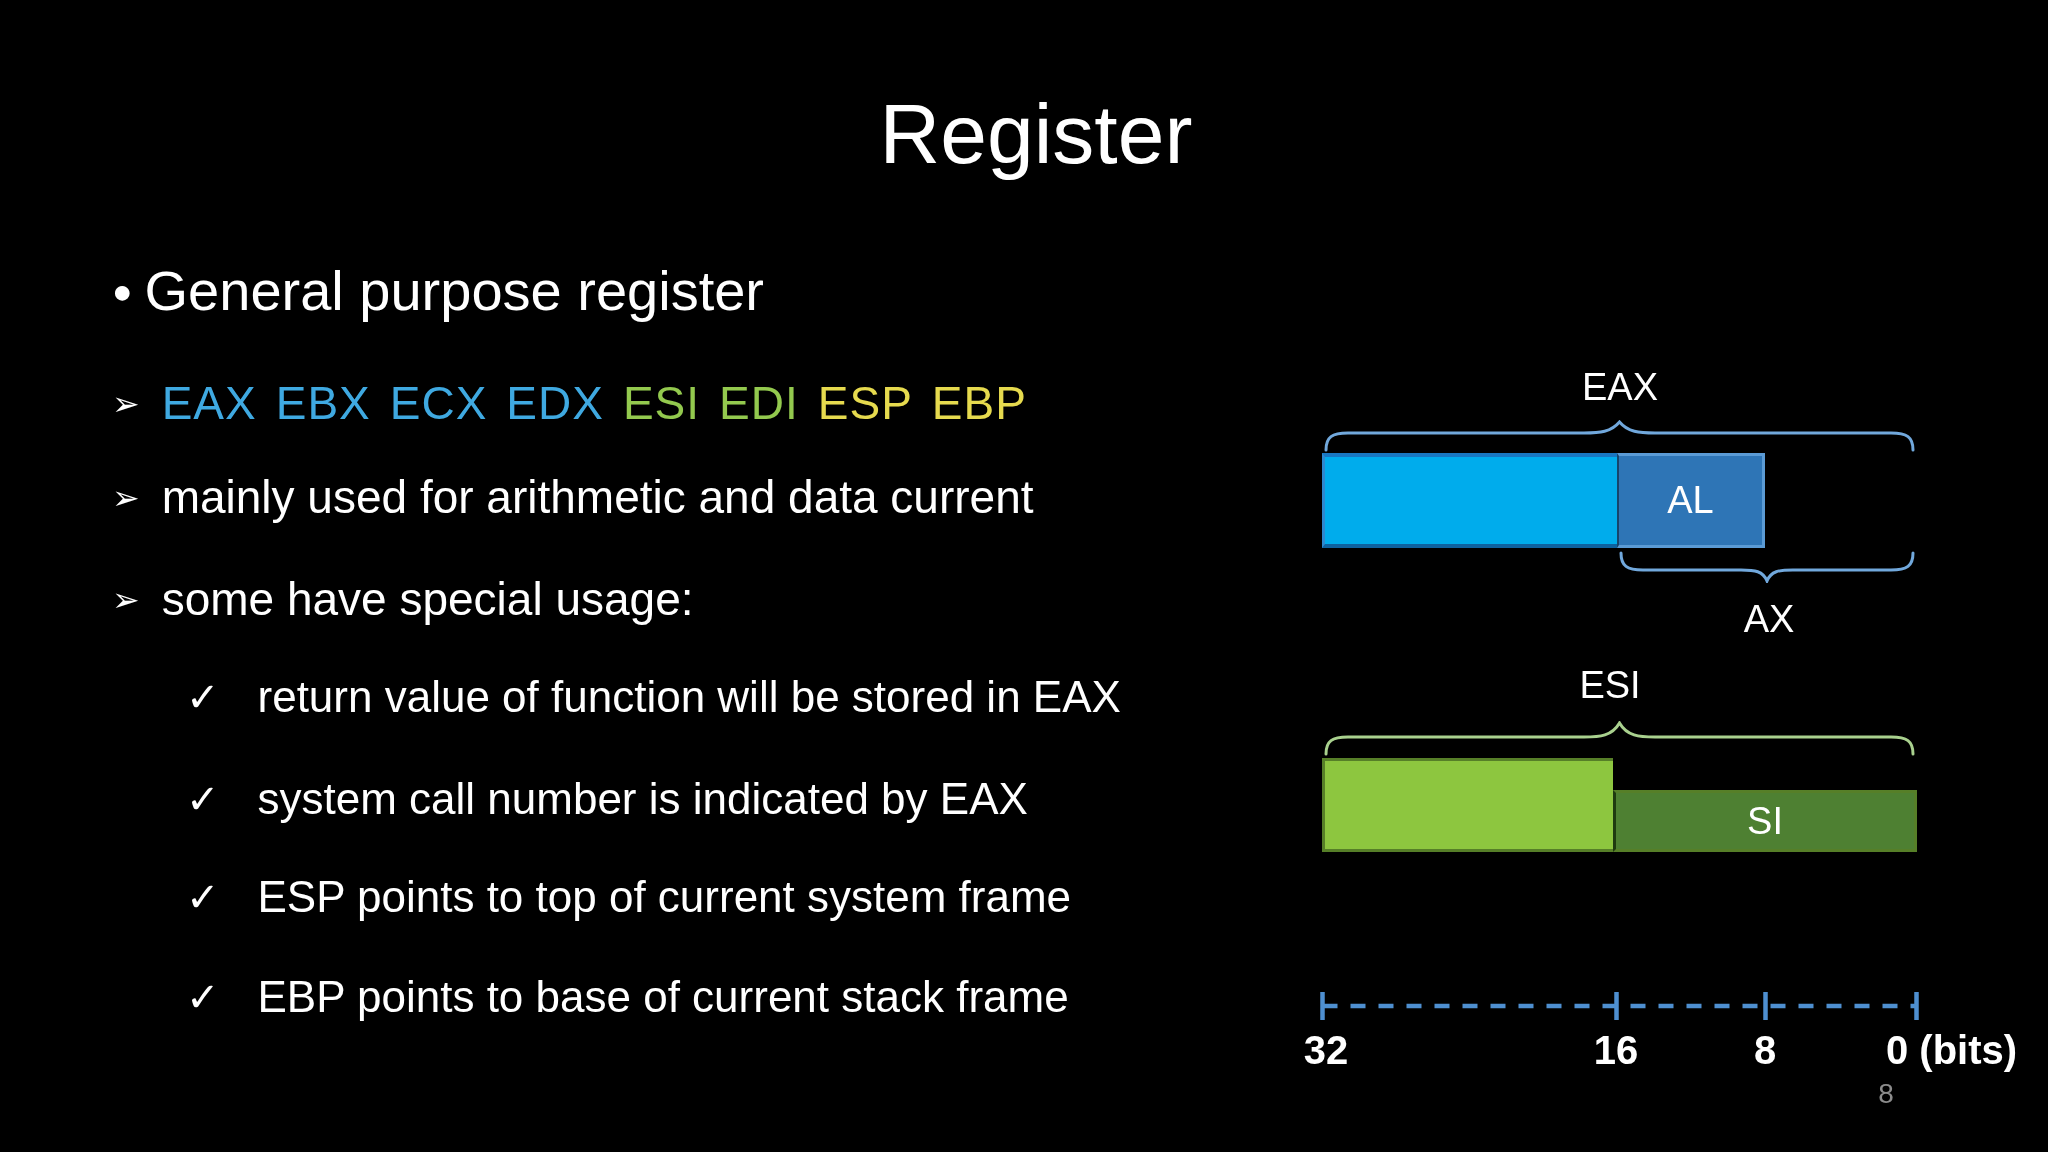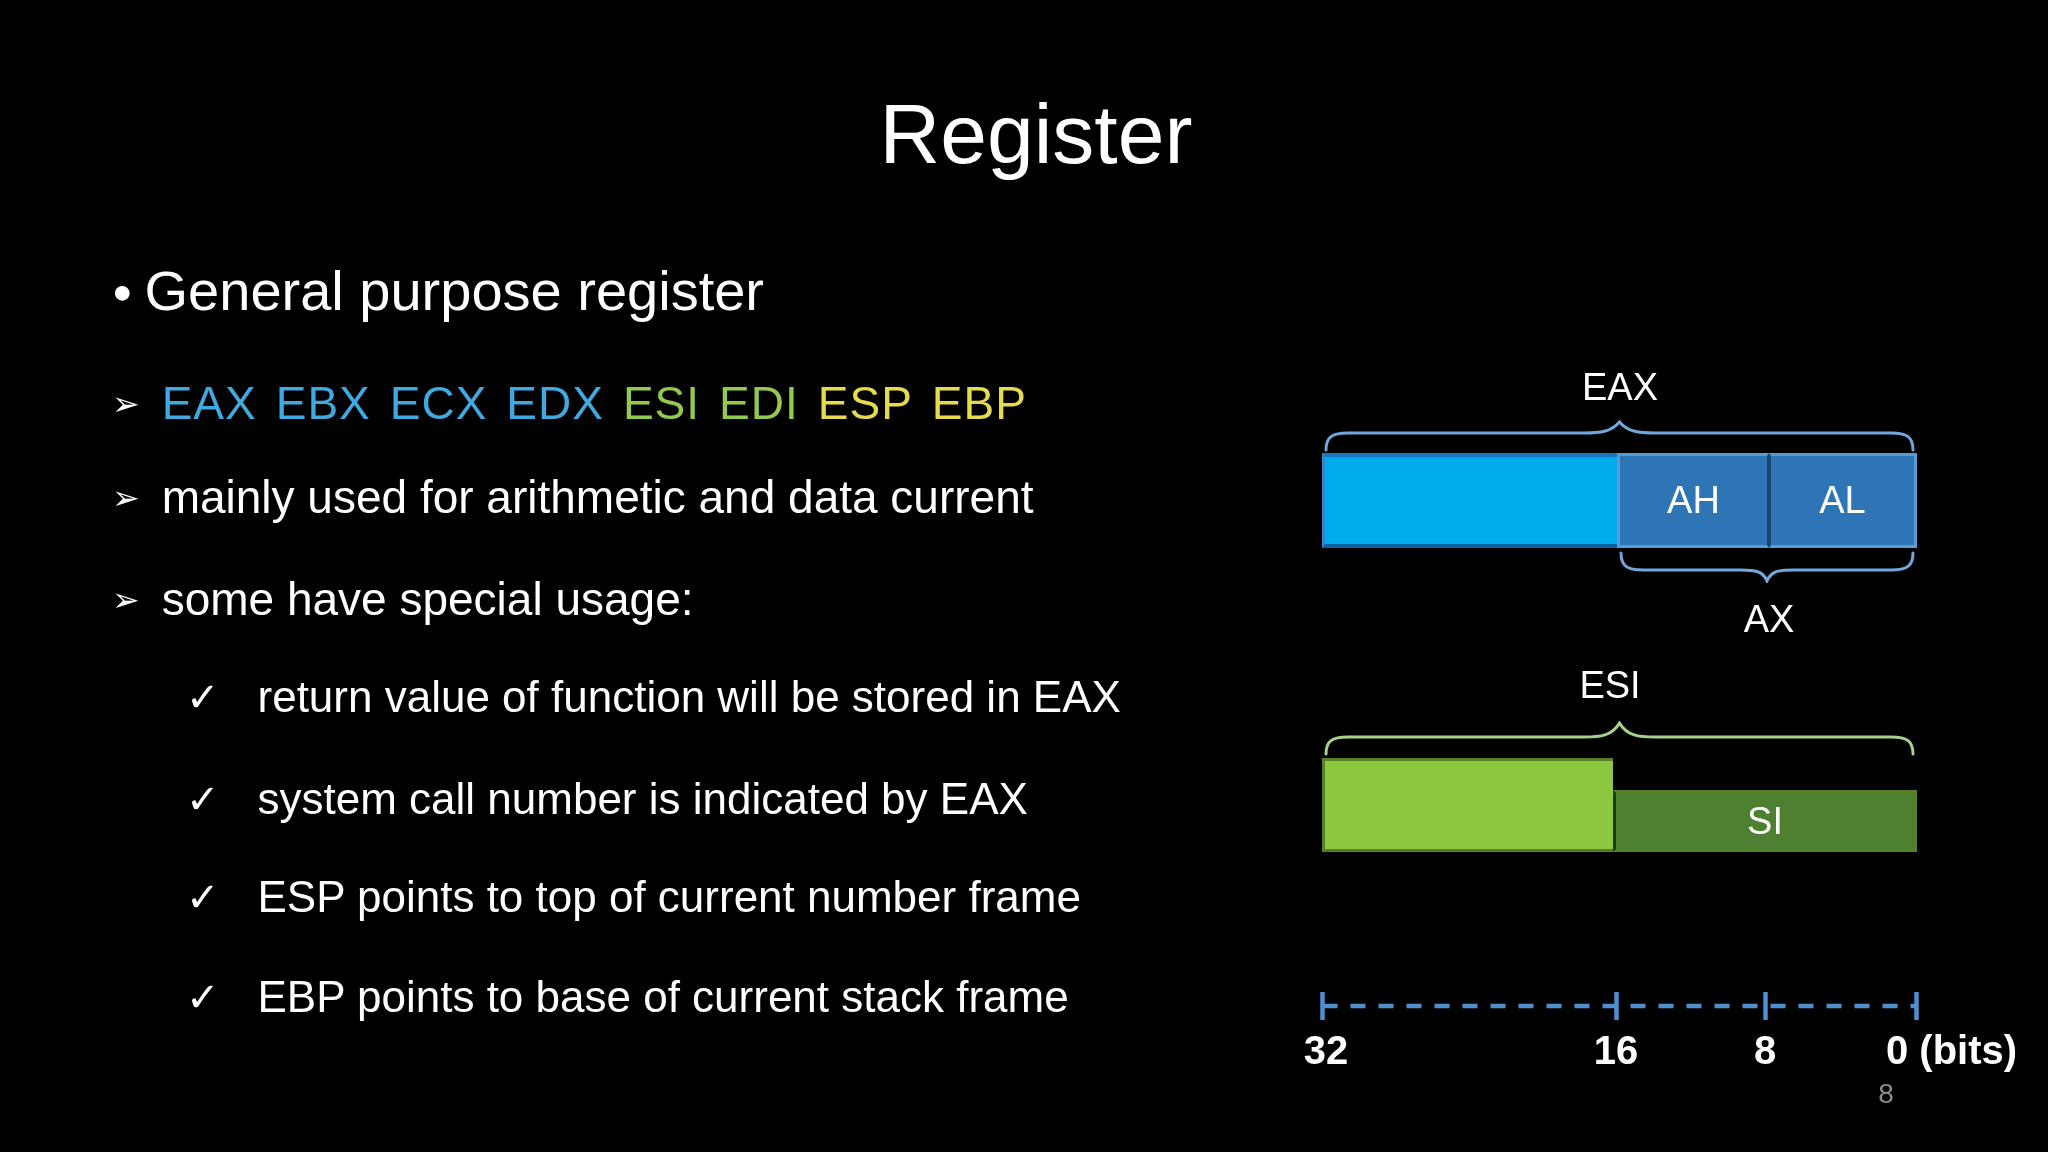--- a/index.html
+++ b/index.html
@@ -137,38 +137,35 @@
 <div class="check-row check-1">
   <span class="check">✓</span>
   <span>return value of function will be stored in EAX</span>
 </div>
 <div class="check-row check-2">
   <span class="check">✓</span>
   <span>system call number is indicated by EAX</span>
 </div>
 <div class="check-row check-3">
   <span class="check">✓</span>
-  <span>ESP points to top of current number frame</span>
+  <span>ESP points to top of current system frame</span>
 </div>
 <div class="check-row check-4">
   <span class="check">✓</span>
   <span>EBP points to base of current stack frame</span>
 </div>
 
 <div class="diag-label label-eax">EAX</div>
 
 <svg class="brace brace-eax" viewBox="0 0 595 32" preserveAspectRatio="none">
   <path d="M4,30 C4,17 10,13 26,13 L262,13 C278,13 289,12 297.5,2 C306,12 317,13 333,13 L569,13 C585,13 591,17 591,30"></path>
 </svg>
 
 <div class="bar bar-eax">
   <div class="seg seg-high"></div>
-  <div class="seg seg-ah">
-    <span>AH</span>
-  </div>
   <div class="seg seg-al">
     <span>AL</span>
   </div>
 </div>
 
 <svg class="brace brace-ax" viewBox="0 0 300 32" preserveAspectRatio="none">
   <path d="M4,2 C4,15 10,19 26,19 L124,19 C138,19 146,20 150,30 C154,20 162,19 176,19 L274,19 C290,19 296,15 296,2"></path>
 </svg>
 
 <div class="diag-label label-ax">AX</div>

